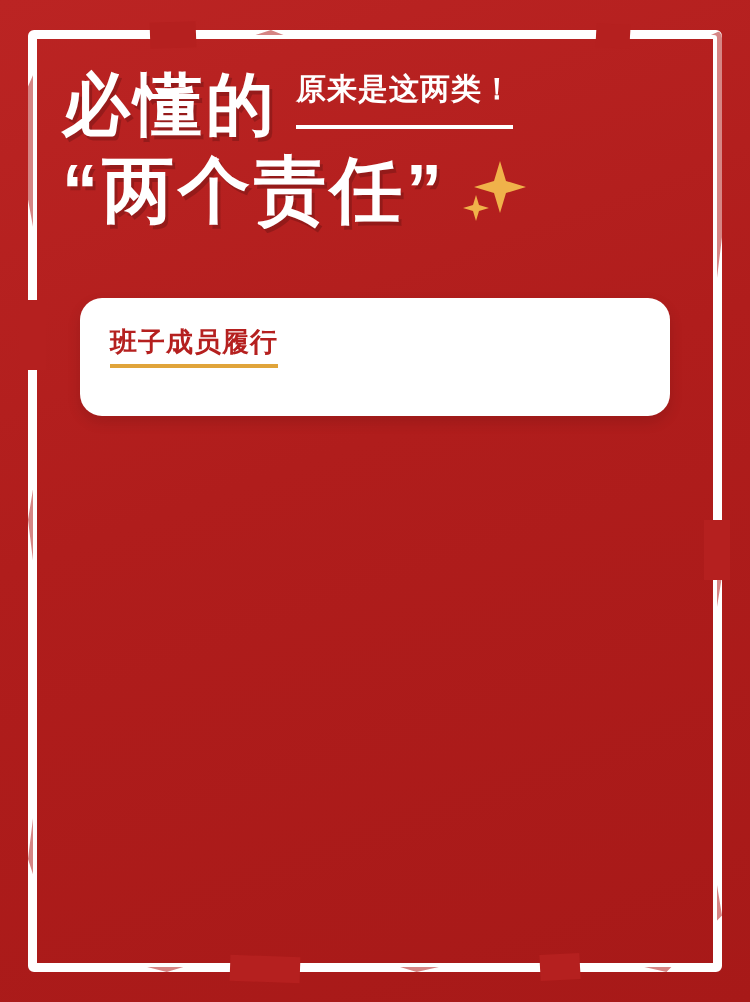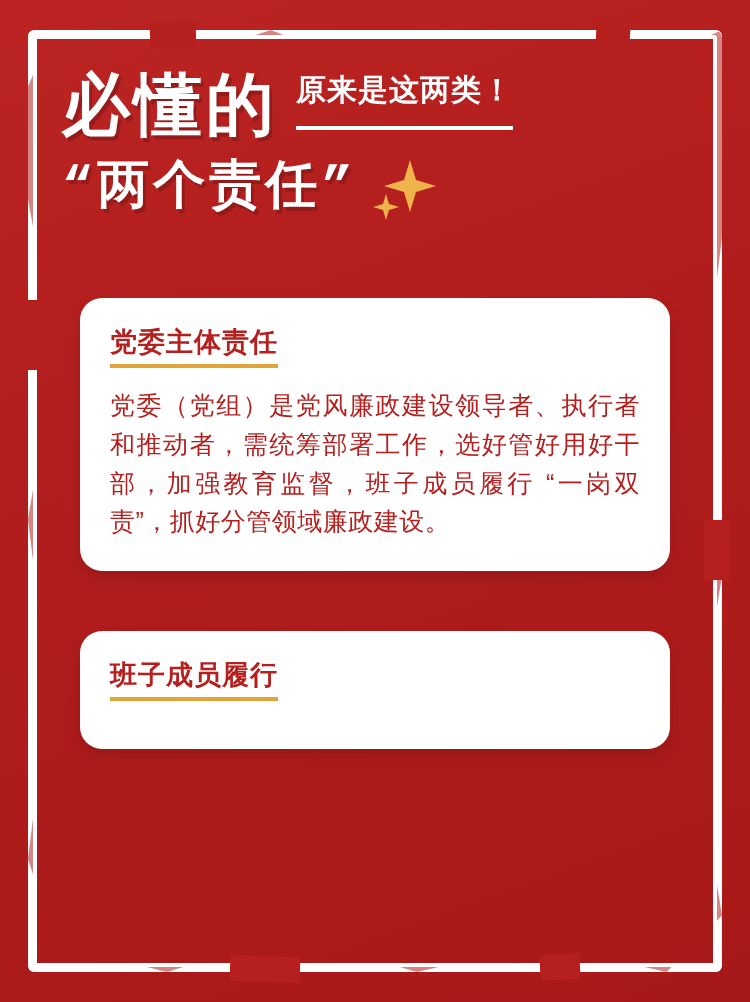--- a/index.html
+++ b/index.html
@@ -56,21 +56,21 @@
 
   .header {
     position: absolute;
     left: 0; right: 0;
     top: 70px;
     padding: 0 62px;
     box-sizing: border-box;
   }
   .title-row {
     display: flex;
-    align-items: flex-end;
+    align-items: center;
     gap: 18px;
   }
   .title-main {
     color: #ffffff;
     font-size: 68px;
     font-weight: 700;
     letter-spacing: 4px;
     line-height: 1.0;
     text-shadow: 3px 4px 0 rgba(0,0,0,0.18);
   }
@@ -88,26 +88,25 @@
     display: inline-block;
   }
   .title-second-row {
     display: flex;
     align-items: center;
     gap: 14px;
     margin-top: 16px;
   }
   .title-quote {
     color: #ffffff;
-    font-size: 52px;
+    font-size: 72px;
     font-weight: 700;
     letter-spacing: 4px;
     line-height: 1.0;
     text-shadow: 3px 4px 0 rgba(0,0,0,0.18);
-    font-family: Liberation Mono, monospace;
   }
   .sparkle {
     position: relative;
     width: 70px;
     height: 70px;
     flex: none;
   }
 
   .cards {
     position: absolute;
@@ -167,24 +166,20 @@
         <svg viewBox="0 0 70 70" width="70" height="70" aria-hidden="true">
           <path d="M40 6 L46 26 L66 32 L46 38 L40 58 L34 38 L14 32 L34 26 Z" fill="#f0b24a"></path>
           <path d="M16 40 L19 50 L29 53 L19 56 L16 66 L13 56 L3 53 L13 50 Z" fill="#f0b24a"></path>
         </svg>
       </div>
     </div>
   </div>
 
   <div class="cards">
 
-    <div class="card">
-      <div class="card-title">党委主体责任</div>
-      <div class="card-body">党委（党组）是党风廉政建设领导者、执行者和推动者，需统筹部署工作，选好管好用好干部，加强教育监督，班子成员履行 “一岗双责”，抓好分管领域廉政建设。</div>
-    </div>
 
     <div class="card">
       <div class="card-title">班子成员履行</div>
     </div>
 
   </div>
 
 </div>
 
 </body></html>

